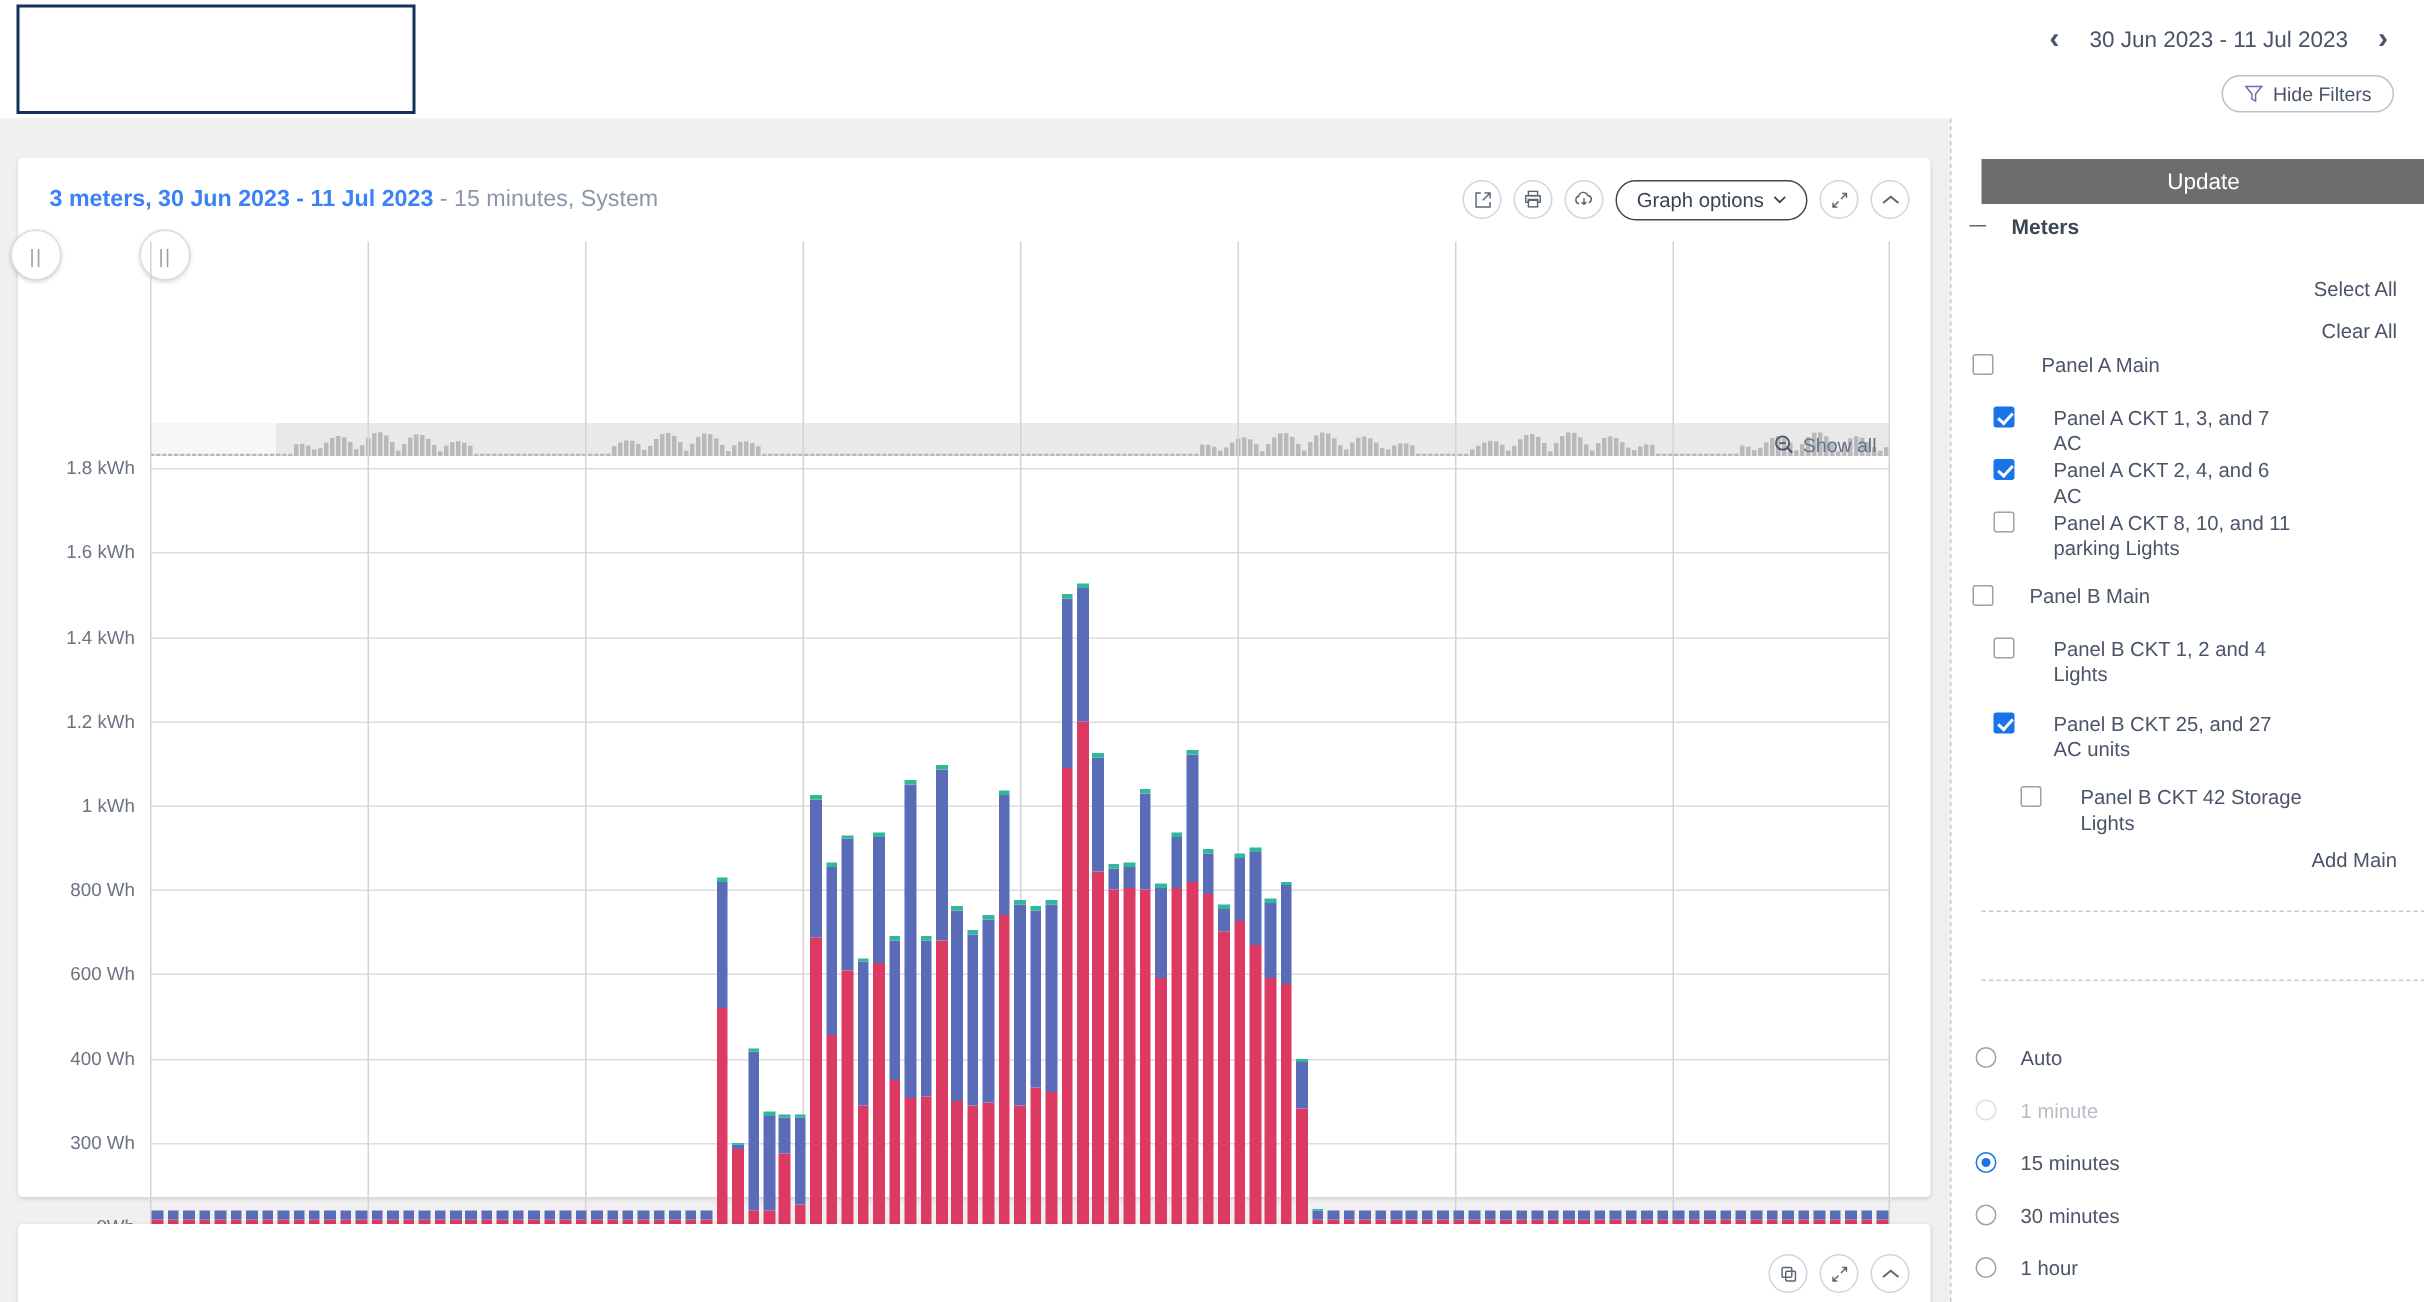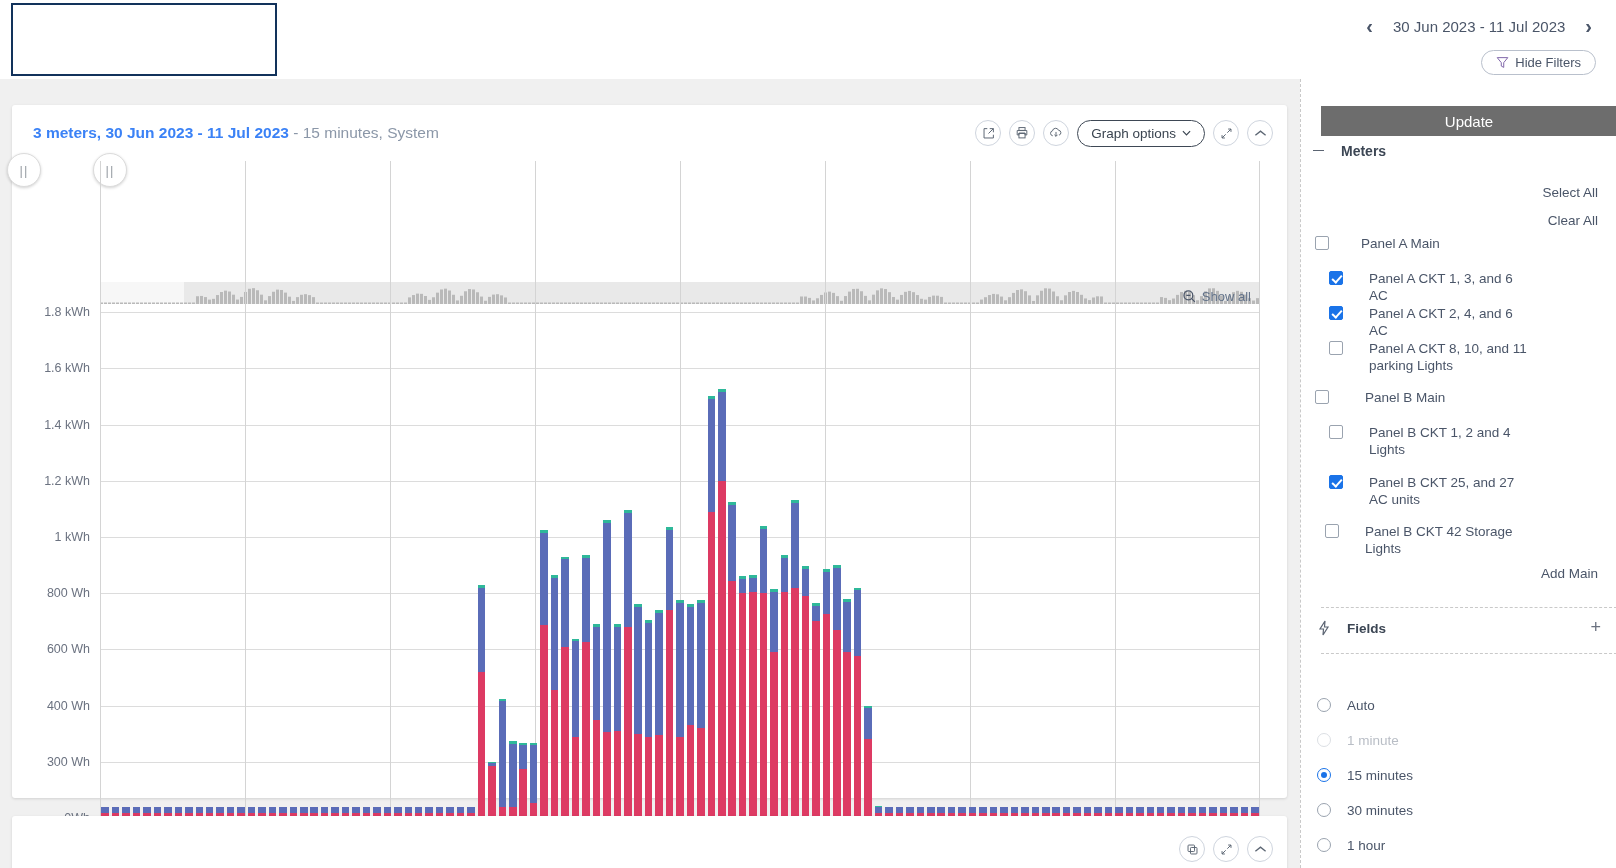--- a/index.html
+++ b/index.html
@@ -1114,60 +1114,51 @@
     <div class="link-right" style="top:106px;">Select All</div>
     <div class="link-right" style="top:134px;">Clear All</div>
 
     <div id="meters">
         <div class="meter-row" style="top: 156px; left: 14px; width: 214px;">
           <span class="cb"></span>
           <span class="meter-lbl" style="margin-left: 32px;">Panel A Main</span>
         </div>
         <div class="meter-row" style="top: 191px; left: 28px; width: 200px;">
           <span class="cb checked"></span>
-          <span class="meter-lbl" style="margin-left: 26px;">Panel A CKT 1, 3, and 6 AC</span>
+          <span class="meter-lbl" style="margin-left: 26px;">Panel A CKT 1, 3, and 7 AC</span>
         </div>
         <div class="meter-row" style="top: 226px; left: 28px; width: 200px;">
           <span class="cb checked"></span>
           <span class="meter-lbl" style="margin-left: 26px;">Panel A CKT 2, 4, and 6 AC</span>
         </div>
         <div class="meter-row" style="top: 261px; left: 28px; width: 200px;">
           <span class="cb"></span>
           <span class="meter-lbl" style="margin-left: 26px;">Panel A CKT 8, 10, and 11 parking Lights</span>
         </div>
         <div class="meter-row" style="top: 310px; left: 14px; width: 214px;">
           <span class="cb"></span>
-          <span class="meter-lbl" style="margin-left: 36px;">Panel B Main</span>
+          <span class="meter-lbl" style="margin-left: 24px;">Panel B Main</span>
         </div>
         <div class="meter-row" style="top: 345px; left: 28px; width: 200px;">
           <span class="cb"></span>
           <span class="meter-lbl" style="margin-left: 26px;">Panel B CKT 1, 2 and 4 Lights</span>
         </div>
         <div class="meter-row" style="top: 395px; left: 28px; width: 200px;">
           <span class="cb checked"></span>
           <span class="meter-lbl" style="margin-left: 26px;">Panel B CKT 25, and 27 AC units</span>
         </div>
-        <div class="meter-row" style="top: 444px; left: 24px; width: 200px;">
+        <div class="meter-row" style="top: 444px; left: 46px; width: 200px;">
           <span class="cb"></span>
           <span class="meter-lbl" style="margin-left: 26px;">Panel B CKT 42 Storage Lights</span>
         </div>
       </div>
 
     <div class="link-right" style="top:487px;">Add Main</div>
 
     <div class="section-div" style="top:528px;"></div>
-    <div class="section-hdr" style="top:541px;">
-      <span class="sicon">
-        <svg width="14" height="16" viewBox="0 0 14 16">
-            <path d="M8 1L3 9h3.5L6 15l5-8H7.5z" fill="none" stroke="#5b6472" stroke-width="1.2"></path>
-          </svg>
-      </span>
-      <span class="stitle">Fields</span>
-      <span class="sctl">+</span>
-    </div>
     <div class="section-div" style="top:574px;"></div>
 
     <div id="resolution">
         <div class="radio-row" style="top: 617px; height: 18px;">
           <span class="rb"></span>
           <span class="radio-lbl">Auto</span>
         </div>
         <div class="radio-row" style="top: 652px; height: 18px;">
           <span class="rb dis"></span>
           <span class="radio-lbl dis">1 minute</span>

